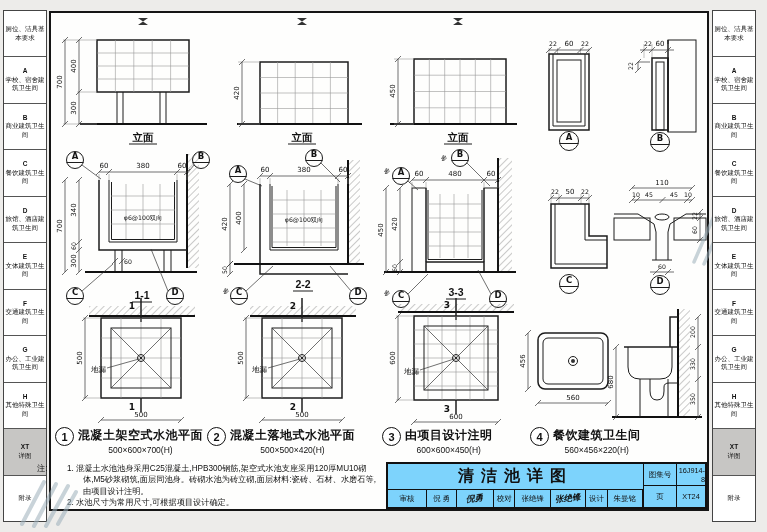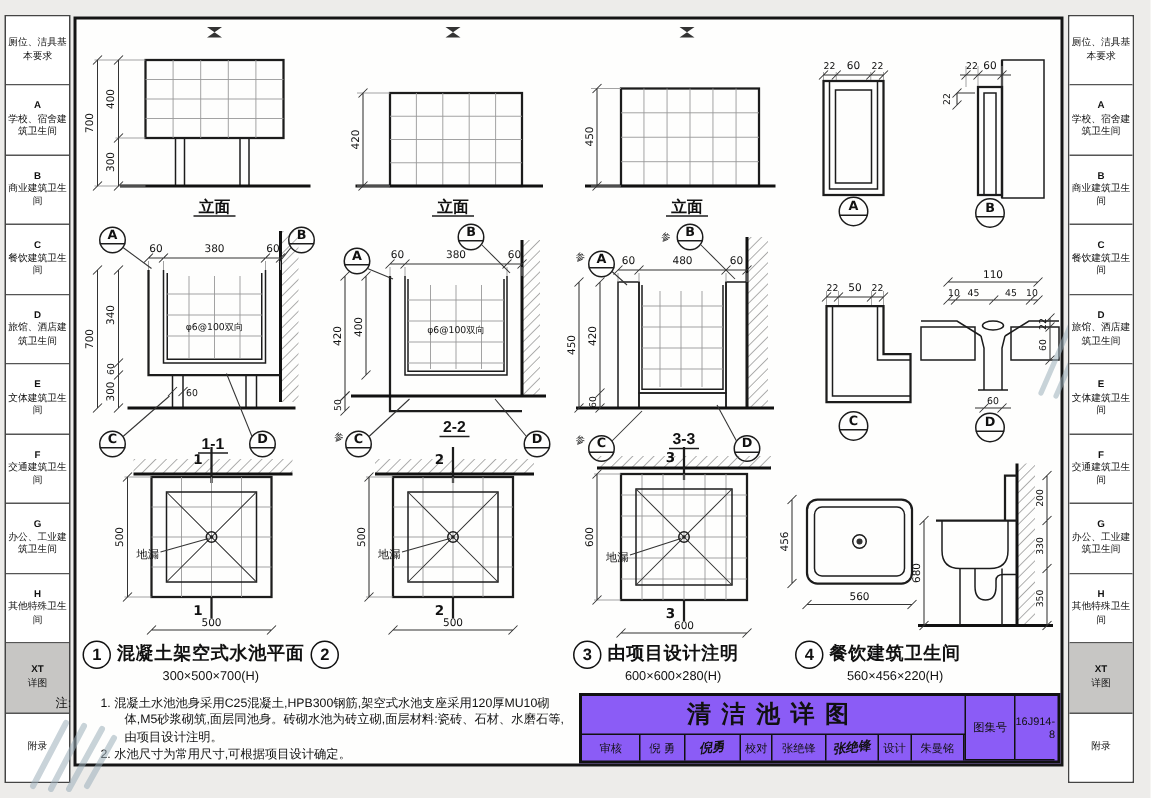--- a/index.html
+++ b/index.html
@@ -49,30 +49,30 @@
   .cap-size{font-size:8.5px;margin-top:1px;}
 
   
   .notes{position:absolute;left:53px;top:463px;width:330px;font-size:8.2px;line-height:11.4px;}
   .note-item{padding-left:30px;text-indent:-16px;position:relative;}
   .note-item.first{padding-left:30px;}
   .note-prefix{position:absolute;left:-16px;top:0;text-indent:0;}
 
   
   .tblock{position:absolute;left:386px;top:462px;width:321px;height:47px;border:2px solid #111;
-          box-sizing:border-box;background:#8b5cf6;display:grid;grid-template-columns:256px 1fr;
+          box-sizing:border-box;background:#7dd3fc;display:grid;grid-template-columns:256px 1fr;
           grid-template-rows:26px 1fr;}
   .tb-title{grid-area:1/1;border-right:1.5px solid #111;border-bottom:1.5px solid #111;display:flex;
             align-items:center;justify-content:center;font-size:16px;font-weight:bold;letter-spacing:7px;}
   .tb-names{grid-area:2/1;border-right:1.5px solid #111;display:flex;font-size:7.5px;}
   .tb-cell{border-right:1px solid #111;display:flex;align-items:center;justify-content:center;
            box-sizing:border-box;white-space:nowrap;overflow:hidden;}
   .tb-cell:last-child{border-right:none;}
   .sig{font-style:italic;font-weight:bold;transform:rotate(-6deg);font-size:8.5px;}
-  .tb-right{display:flex;flex-direction:row;font-size:7.5px;text-align:right;}
+  .tb-right{display:flex;flex-direction:column;font-size:7.5px;text-align:right;}
   .tb-r-row{flex:1;display:flex;}
   .tb-r-row.top{border-bottom:1.5px solid #111;}
   .tb-r-label{width:32px;border-right:1px solid #111;display:flex;align-items:center;justify-content:center;}
   .tb-r-val{flex:1;display:flex;align-items:center;justify-content:center;font-size:7.3px;}
 
   
   .wm{position:absolute;opacity:.55;pointer-events:none;}
 </style>
 </head>
 <body>
@@ -501,31 +501,35 @@
     <path class="d" d="M178,14 V114 M175,17 l6,-6 M175,47 l6,-6 M175,79 l6,-6 M175,117 l6,-6"></path>
     <text class="t6" transform="rotate(-90 175 29)" x="175" y="29">200</text>
     <text class="t6" transform="rotate(-90 175 61)" x="175" y="61">330</text>
     <text class="t6" transform="rotate(-90 175 96)" x="175" y="96">350</text>
   </svg>
 
   <div class="caption" style="left:55px;top:427px">
     <div class="cap-circle">1</div>
     <div class="cap-col">
       <div class="cap-title">混凝土架空式水池平面</div>
-      <div class="cap-size">300×500×700(H)</div>
+      <div class="cap-size">500×600×700(H)</div>
     </div>
   </div>
   <div class="caption" style="left:207px;top:427px">
     <div class="cap-circle">2</div>
+    <div class="cap-col">
+      <div class="cap-title">混凝土落地式水池平面</div>
+      <div class="cap-size">500×500×420(H)</div>
+    </div>
   </div>
   <div class="caption" style="left:382px;top:427px">
     <div class="cap-circle">3</div>
     <div class="cap-col">
       <div class="cap-title">由项目设计注明</div>
-      <div class="cap-size">600×600×280(H)</div>
+      <div class="cap-size">600×600×450(H)</div>
     </div>
   </div>
   <div class="caption" style="left:530px;top:427px">
     <div class="cap-circle">4</div>
     <div class="cap-col">
       <div class="cap-title">餐饮建筑卫生间</div>
       <div class="cap-size">560×456×220(H)</div>
     </div>
   </div>
 

